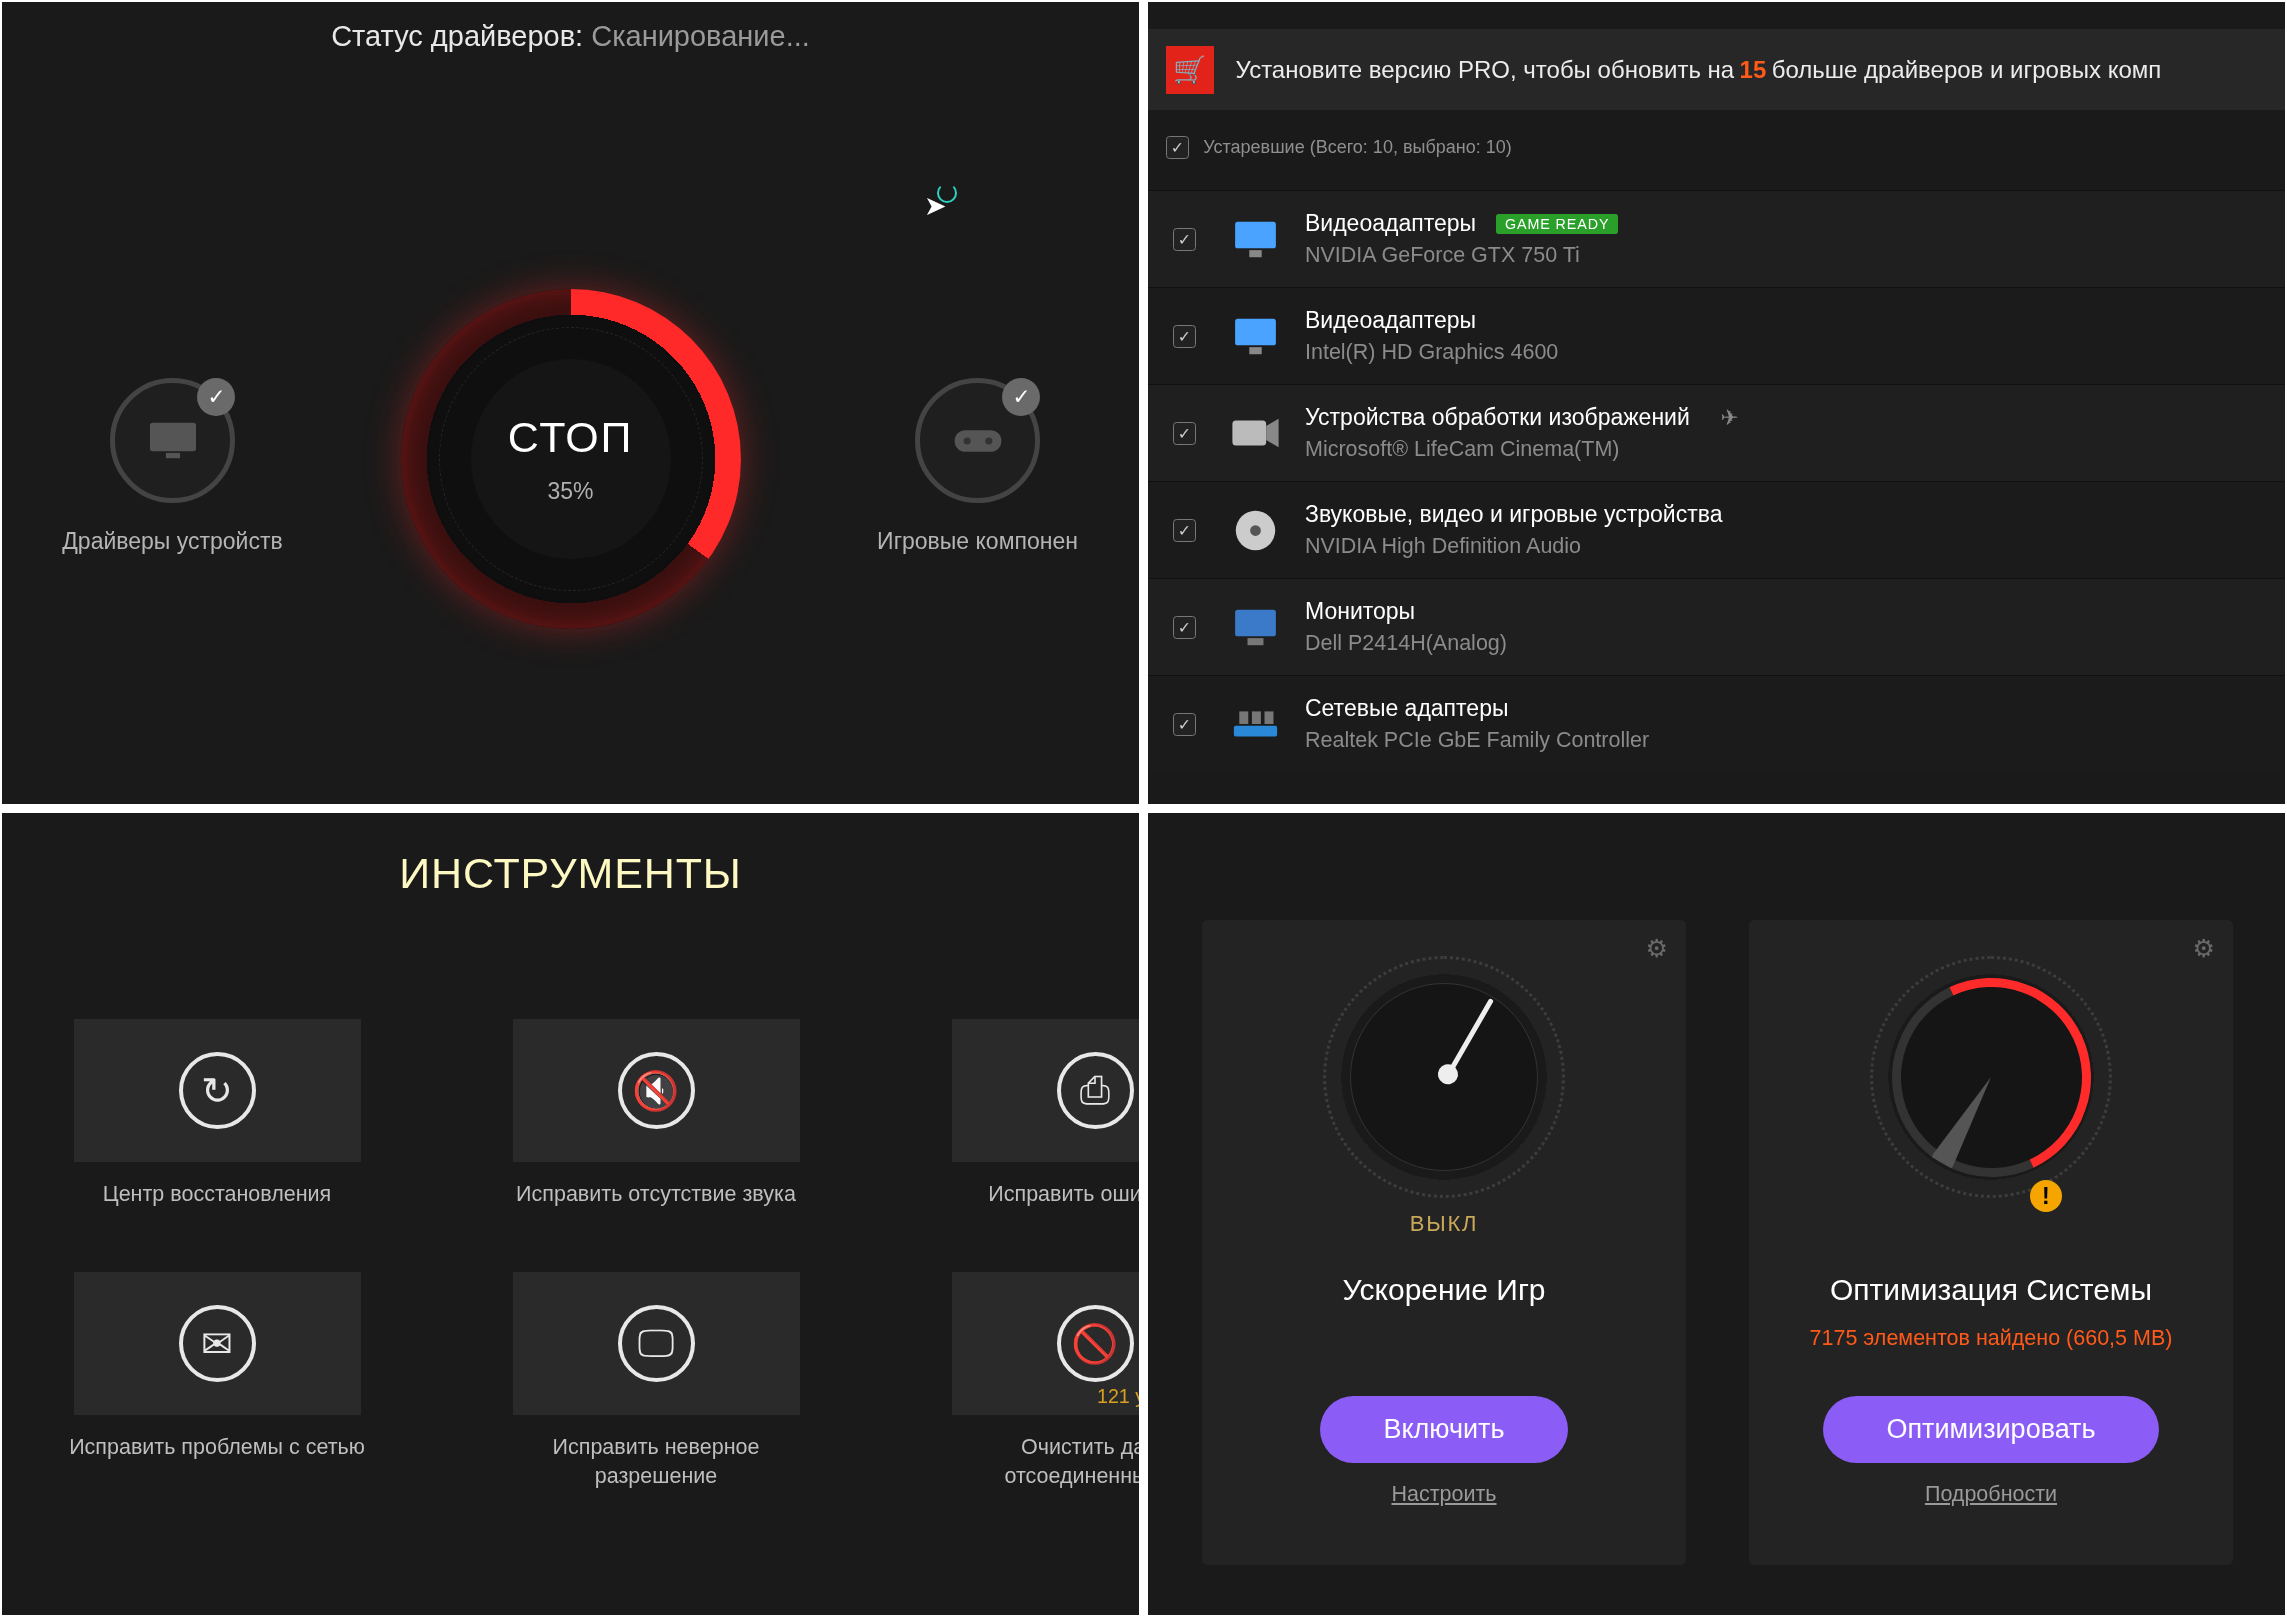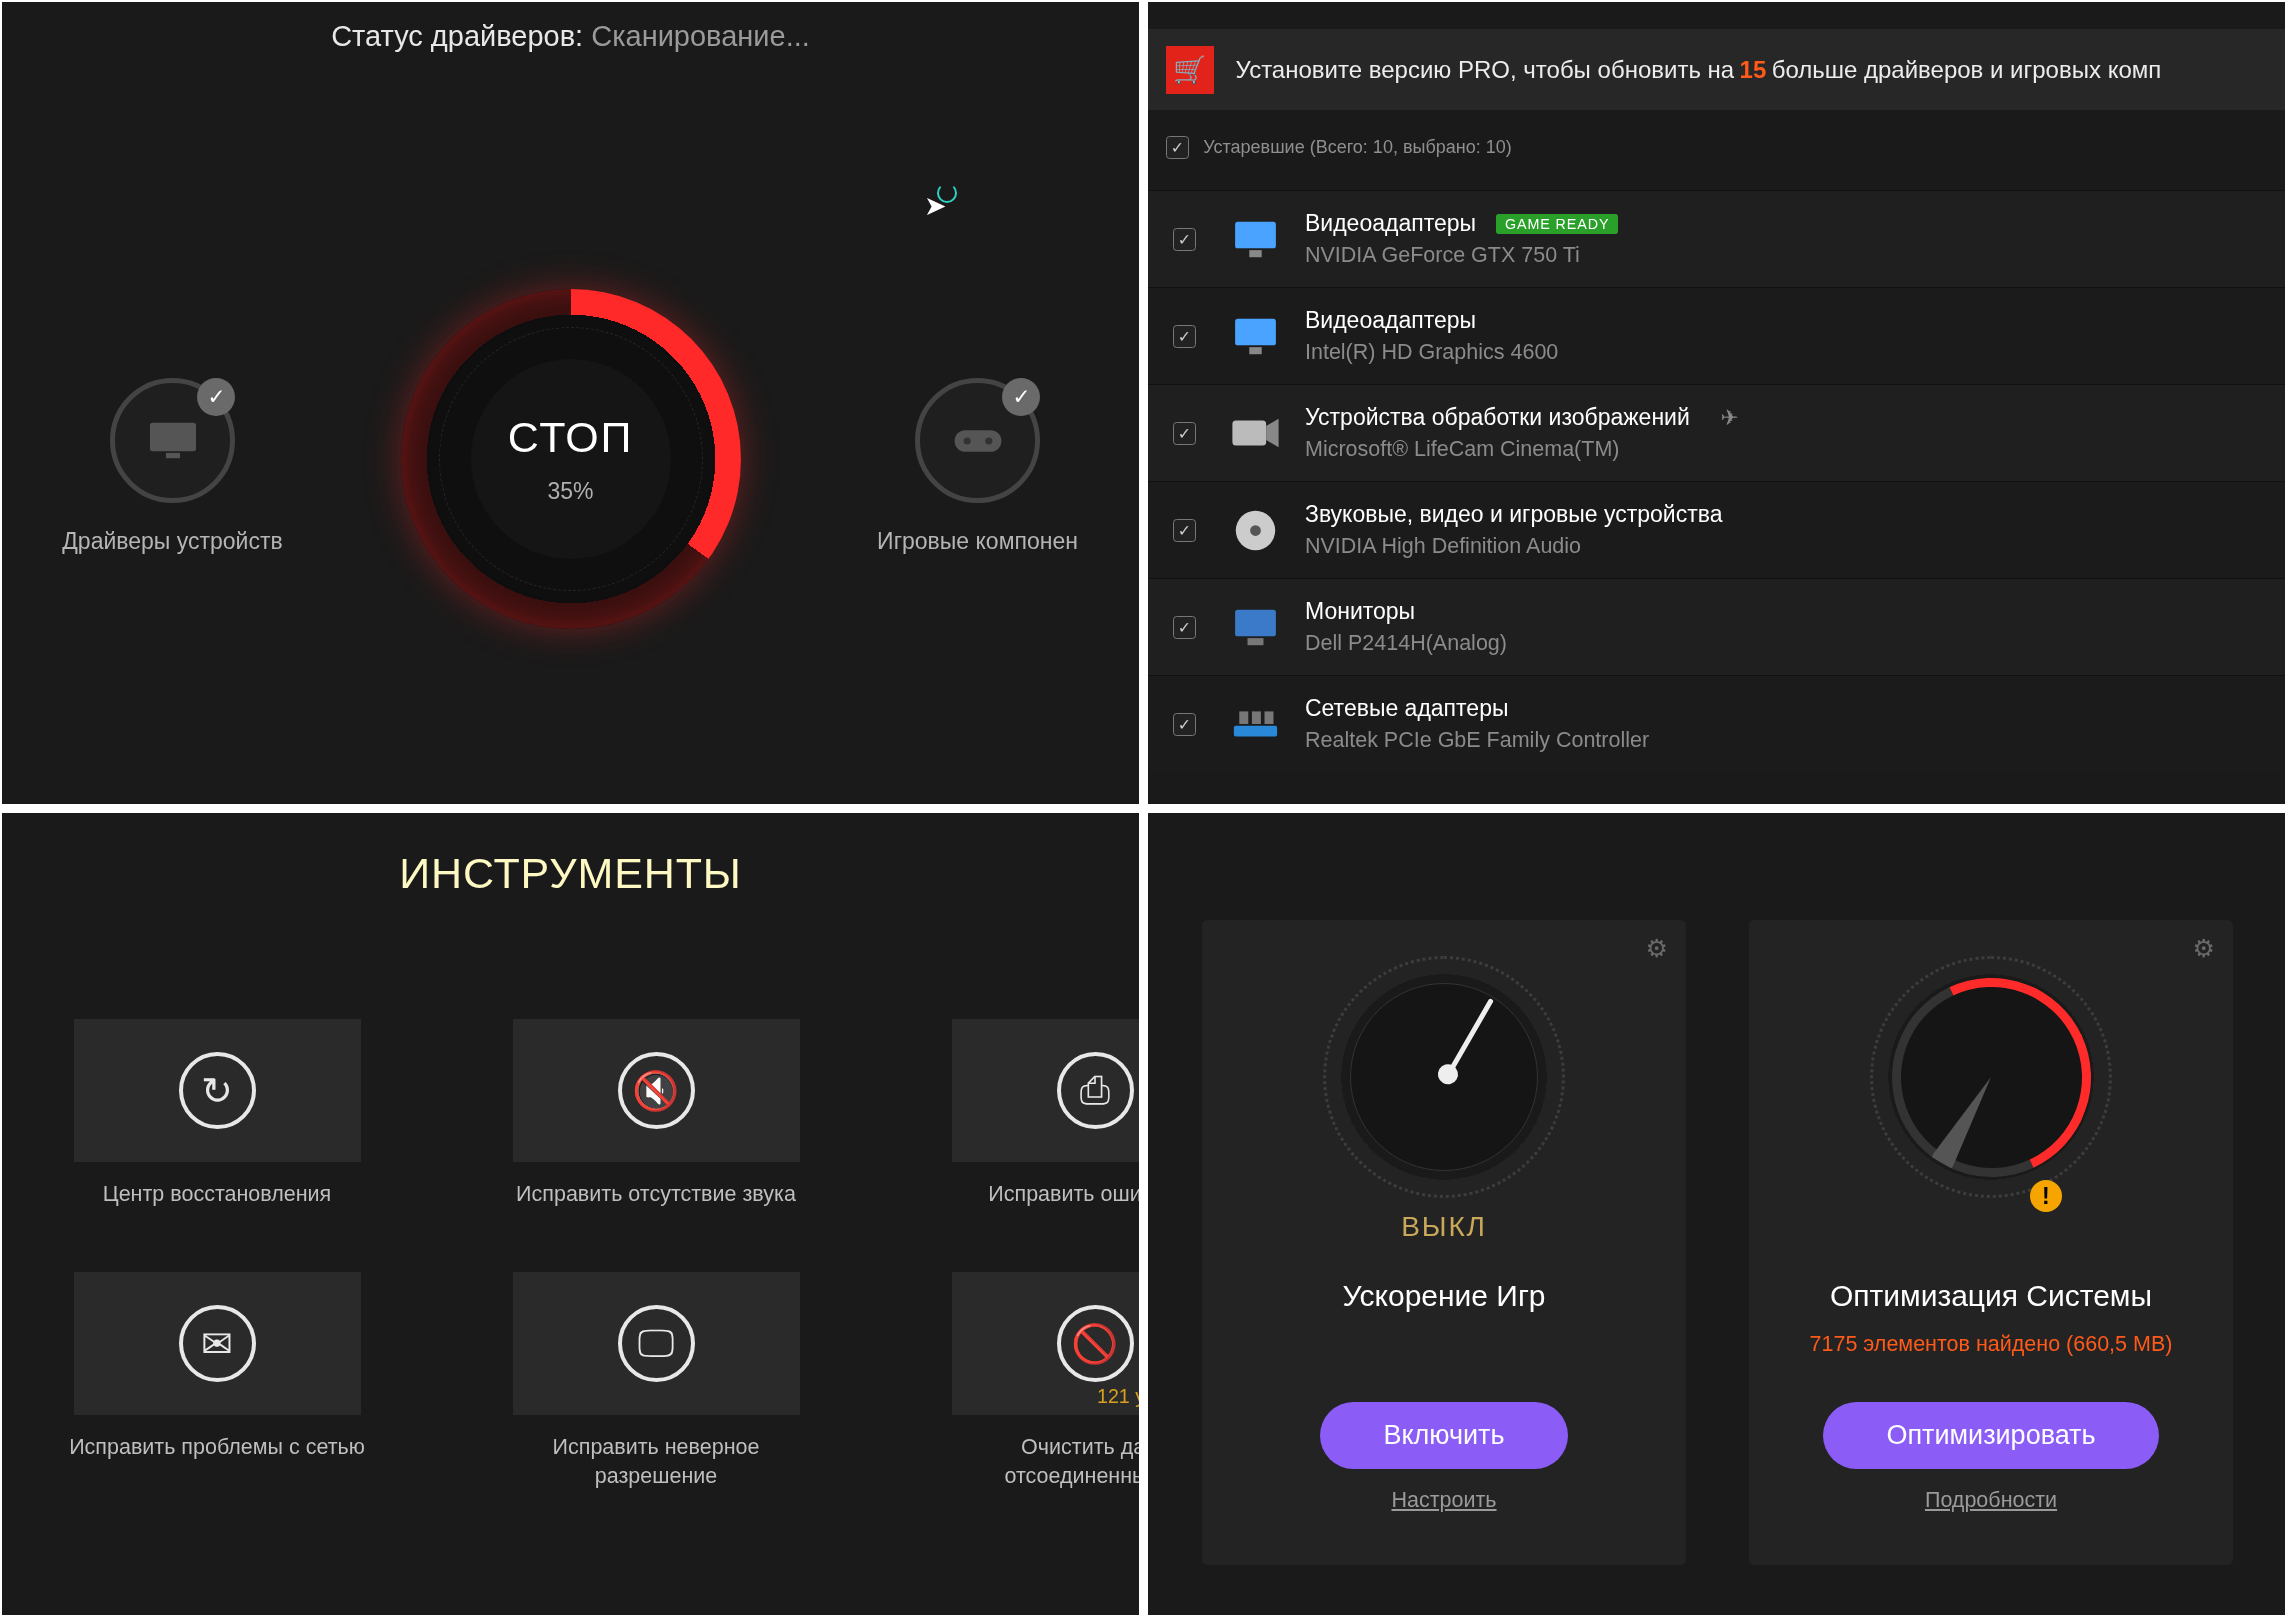--- a/index.html
+++ b/index.html
@@ -238,21 +238,21 @@
     left:calc(50% - 12.5px);
   }
   .dial.sweep .needle::after{ display:none; }
   .dial.sweep::after {
     inset:21.5px;
     border:9px solid #333;
     border-top-color:#ff2a2a;
     border-right-color:#ff2a2a;
     transform:rotate(20deg);
   }
-  .dial-state { margin-top:12.5px; color:#c9a85a; font-size:28px; letter-spacing:1.8px;}
+  .dial-state { margin-top:12.5px; color:#c9a85a; font-size:22px; letter-spacing:1.8px;}
   .warn {
     position:absolute; top:260px; left:58%;
     width:32px; height:32px; border-radius:50%;
     background:#f6a500; color:#000; font-weight:bold;
     display:flex; align-items:center; justify-content:center;
     font-size:23px;
   }
   .card-title { margin-top:36px; color:#fff; font-size:30px;}
   .card-sub { margin-top:19.7px; color:#ff5a1a; font-size:21.5px;}
   .card-sub.empty{ visibility:hidden; }

